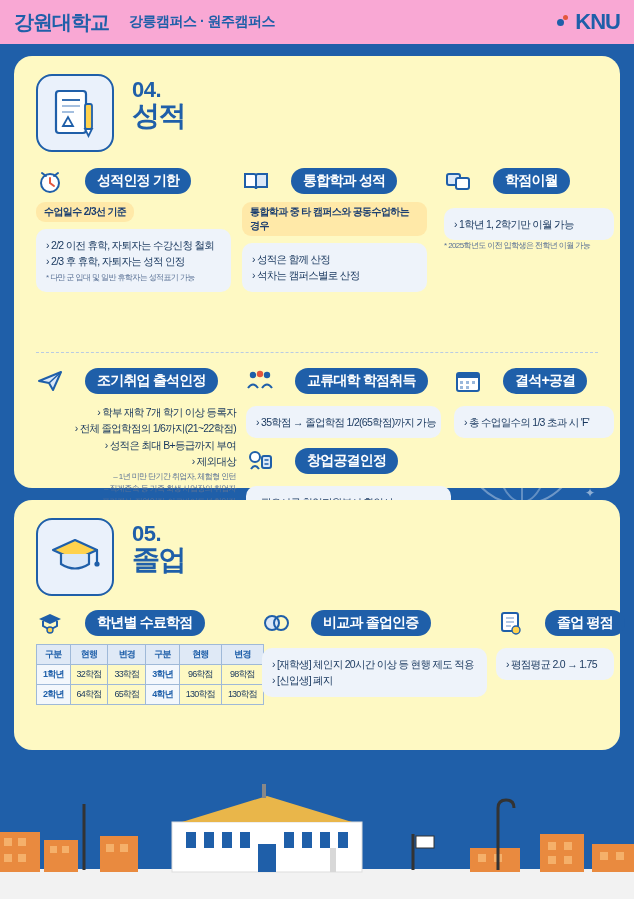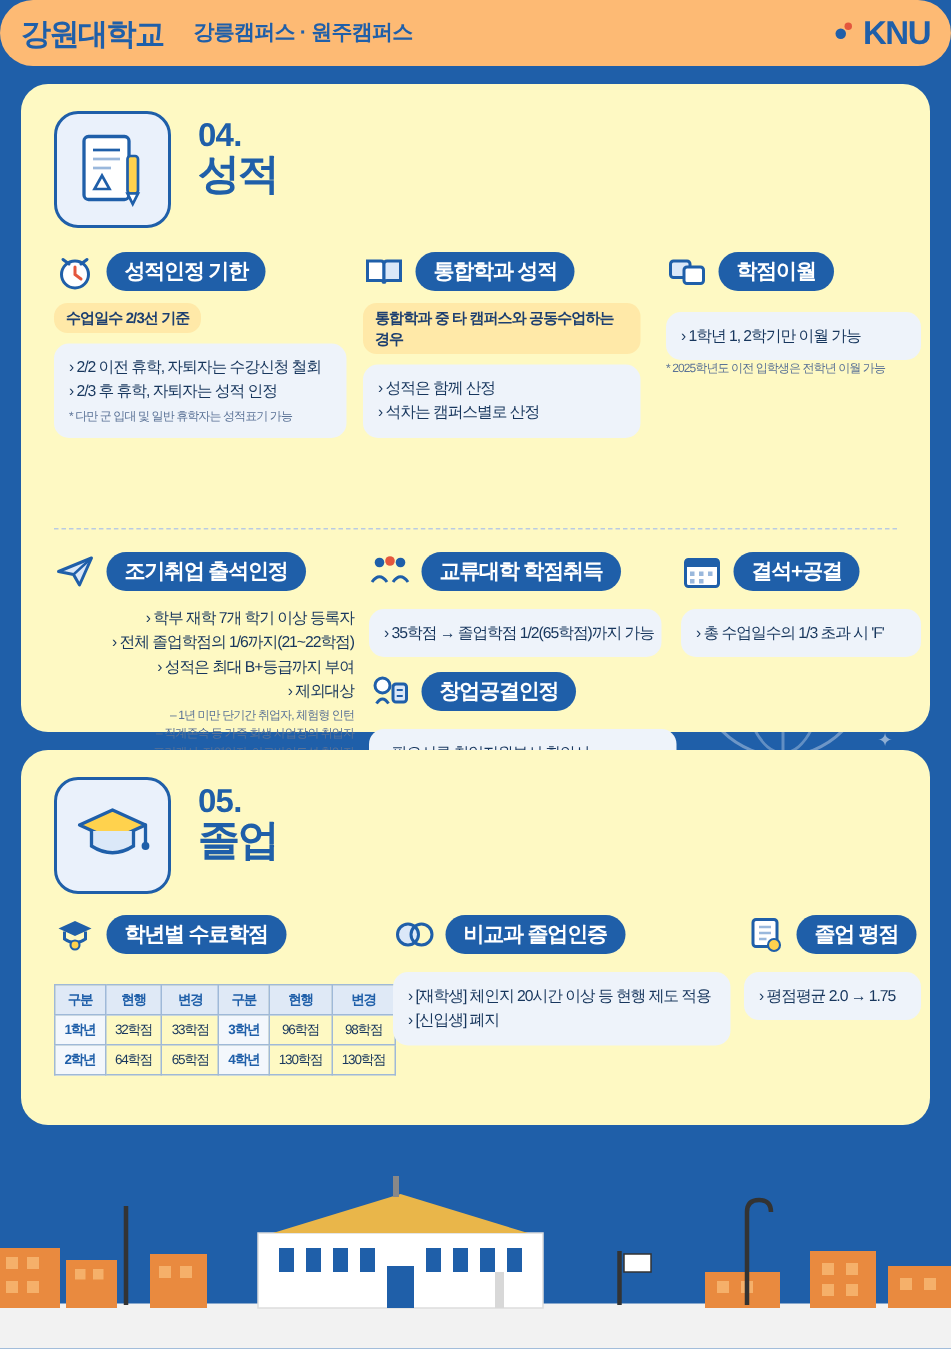--- a/index.html
+++ b/index.html
@@ -11,24 +11,23 @@
   }
   .page {
     position: relative;
     width: 634px; height: 899px;
     background: #1f5fa9;
     overflow: hidden;
   }
   
   .header {
     position: absolute; left: 0; top: 0; width: 634px; height: 44px;
-    background: #fdba74;
+    background: #f9a8d4;
     display: flex; align-items: center;
     padding: 0 14px;
-    border-radius: 22px;
   }
   .logo-main {
     font-size: 20px; font-weight: bold; color: #1f5fa9;
     letter-spacing: -1px;
   }
   .logo-sub {
     font-size: 14px; font-weight: bold; color: #1f5fa9;
     margin-left: 20px; letter-spacing: -0.5px;
   }
   .knu-logo {
@@ -95,21 +94,21 @@
     font-size: 22px; font-weight: bold; color: #1f5fa9; line-height: 1.05;
     letter-spacing: -0.5px;
   }
   .big-title {
     font-size: 28px; font-weight: bold; color: #1f5fa9; line-height: 1.1;
     letter-spacing: -1.5px;
   }
 
   
   .sec-title {
-    display: flex; align-items: flex-end; gap: 7px;
+    display: flex; align-items: flex-end; gap: 21px;
   }
   .sec-title .badge {
     background: #1f5fa9; color: #fff; font-weight: bold;
     font-size: 14px; letter-spacing: -0.8px;
     padding: 4px 12px; border-radius: 13px; white-space: nowrap;
   }
   .sec-ic { width: 28px; height: 26px; flex: 0 0 auto; }
 
   .yellow-tag {
     display: inline-block; background: #ffe9a8; color: #1d3f70;
@@ -128,21 +127,21 @@
     font-size: 8px; color: #5a7296; letter-spacing: -0.6px; line-height: 1.55;
   }
 
   .divider {
     position: absolute; left: 22px; width: 562px; height: 0;
     border-top: 1px dashed #b9cbe3;
   }
 
   
   table.gradetbl {
-    border-collapse: collapse; margin-top: 20px; font-size: 9px;
+    border-collapse: collapse; margin-top: 8px; font-size: 9px;
     color: #17365d; letter-spacing: -0.8px;
   }
   table.gradetbl th, table.gradetbl td {
     border: 1px solid #9fb9d8; padding: 3px 6px; text-align: center;
     white-space: nowrap;
   }
   table.gradetbl th { background: #dfe9f6; font-weight: bold; color: #1f5fa9; }
   table.gradetbl td.hd { background: #f3f7fc; font-weight: bold; color: #1f5fa9; }
 
   

